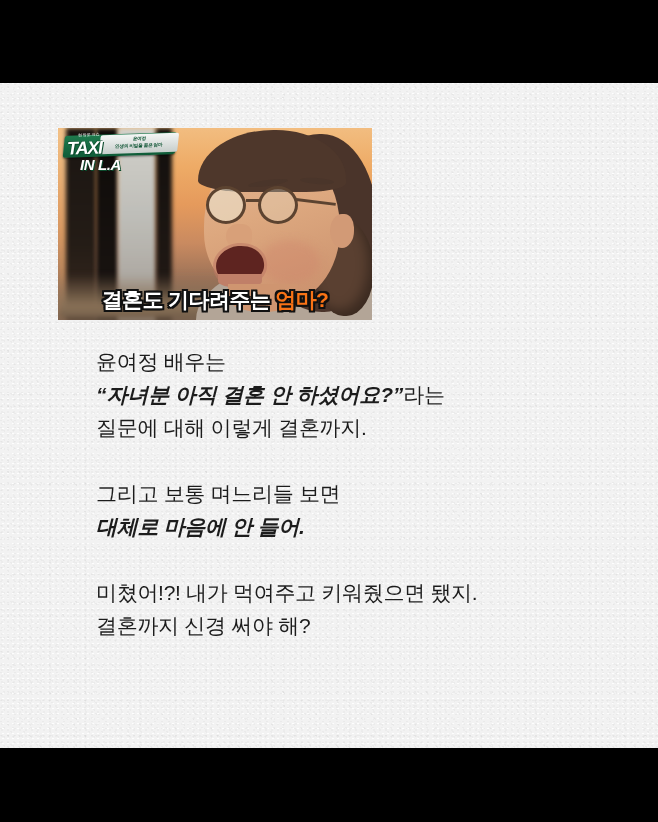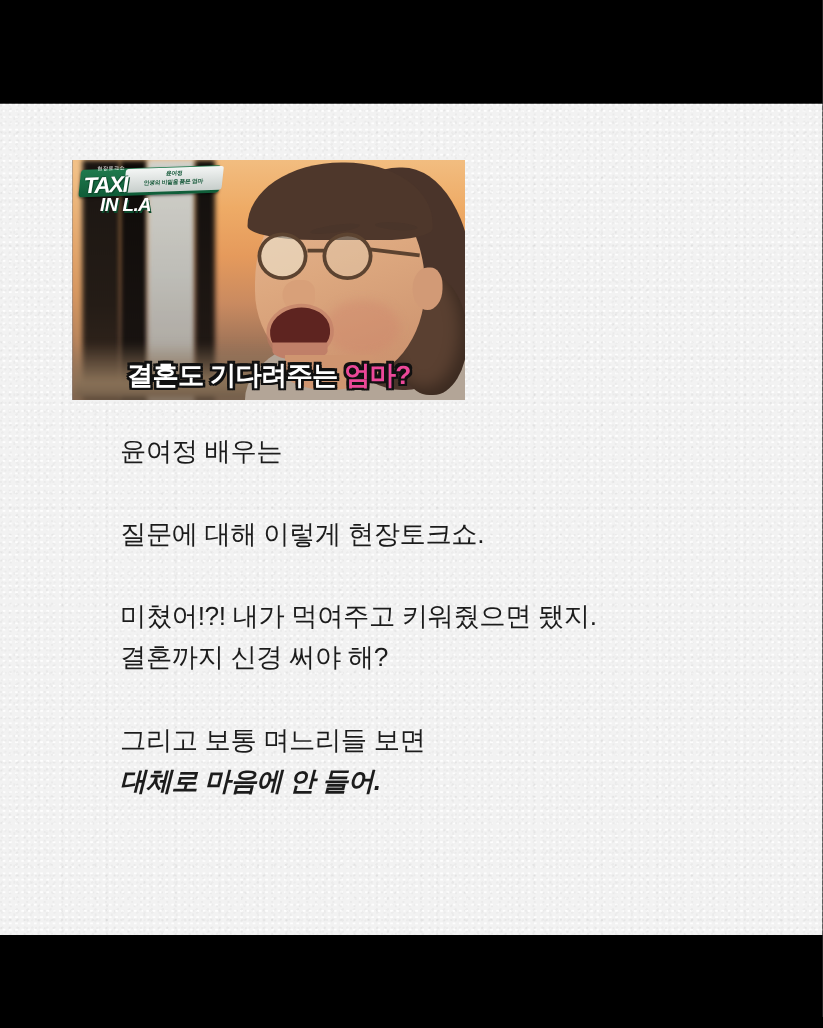--- a/index.html
+++ b/index.html
@@ -364,21 +364,21 @@
   .caption .cap-white {
     color: #ffffff;
     -webkit-text-stroke: 2.6px #111111;
     paint-order: stroke fill;
     text-shadow:
       -2px 0 #111, 2px 0 #111, 0 -2px #111, 0 2px #111,
       -2px -2px #111, 2px -2px #111, -2px 2px #111, 2px 2px #111;
     margin-top: 47px;
   }
   .caption .cap-yellow {
-    color: #ec4899;
+    color: #f97316;
     text-shadow:
       -2px 0 #111, 2px 0 #111, 0 -2px #111, 0 2px #111,
       -2px -2px #111, 2px -2px #111, -2px 2px #111, 2px 2px #111;
   }
 
   
   .body-text {
     position: absolute;
     left: 48px;
     top: 262px;          
@@ -459,31 +459,31 @@
 
       <div class="caption">
         <span class="cap-white">결혼도 기다려주는 </span><span class="cap-yellow">엄마?</span>
       </div>
     </div>
 
     <div class="body-text">
 
       <p class="para">
         <span class="line">윤여정 배우는</span><br>
-        <br>
-        <span class="line">질문에 대해 이렇게 현장토크쇼.</span>
+        <span class="line"><span class="em-quote">“자녀분 아직 결혼 안 하셨어요?”</span><span>라는</span></span><br>
+        <span class="line">질문에 대해 이렇게 결혼까지.</span>
+      </p>
+
+      <p class="para">
+        <span class="line">그리고 보통 며느리들 보면</span><br>
+        <span class="line em-bold-italic">대체로 마음에 안 들어.</span>
       </p>
 
       <p class="para">
         <span class="line">미쳤어!?! 내가 먹여주고 키워줬으면 됐지.</span><br>
         <span class="line">결혼까지 신경 써야 해?</span>
       </p>
 
-      <p class="para">
-        <span class="line">그리고 보통 며느리들 보면</span><br>
-        <span class="line em-bold-italic">대체로 마음에 안 들어.</span>
-      </p>
-
     </div>
   </div>
 
   <div class="bar-bottom"></div>
 </div>
 
 </body></html>

